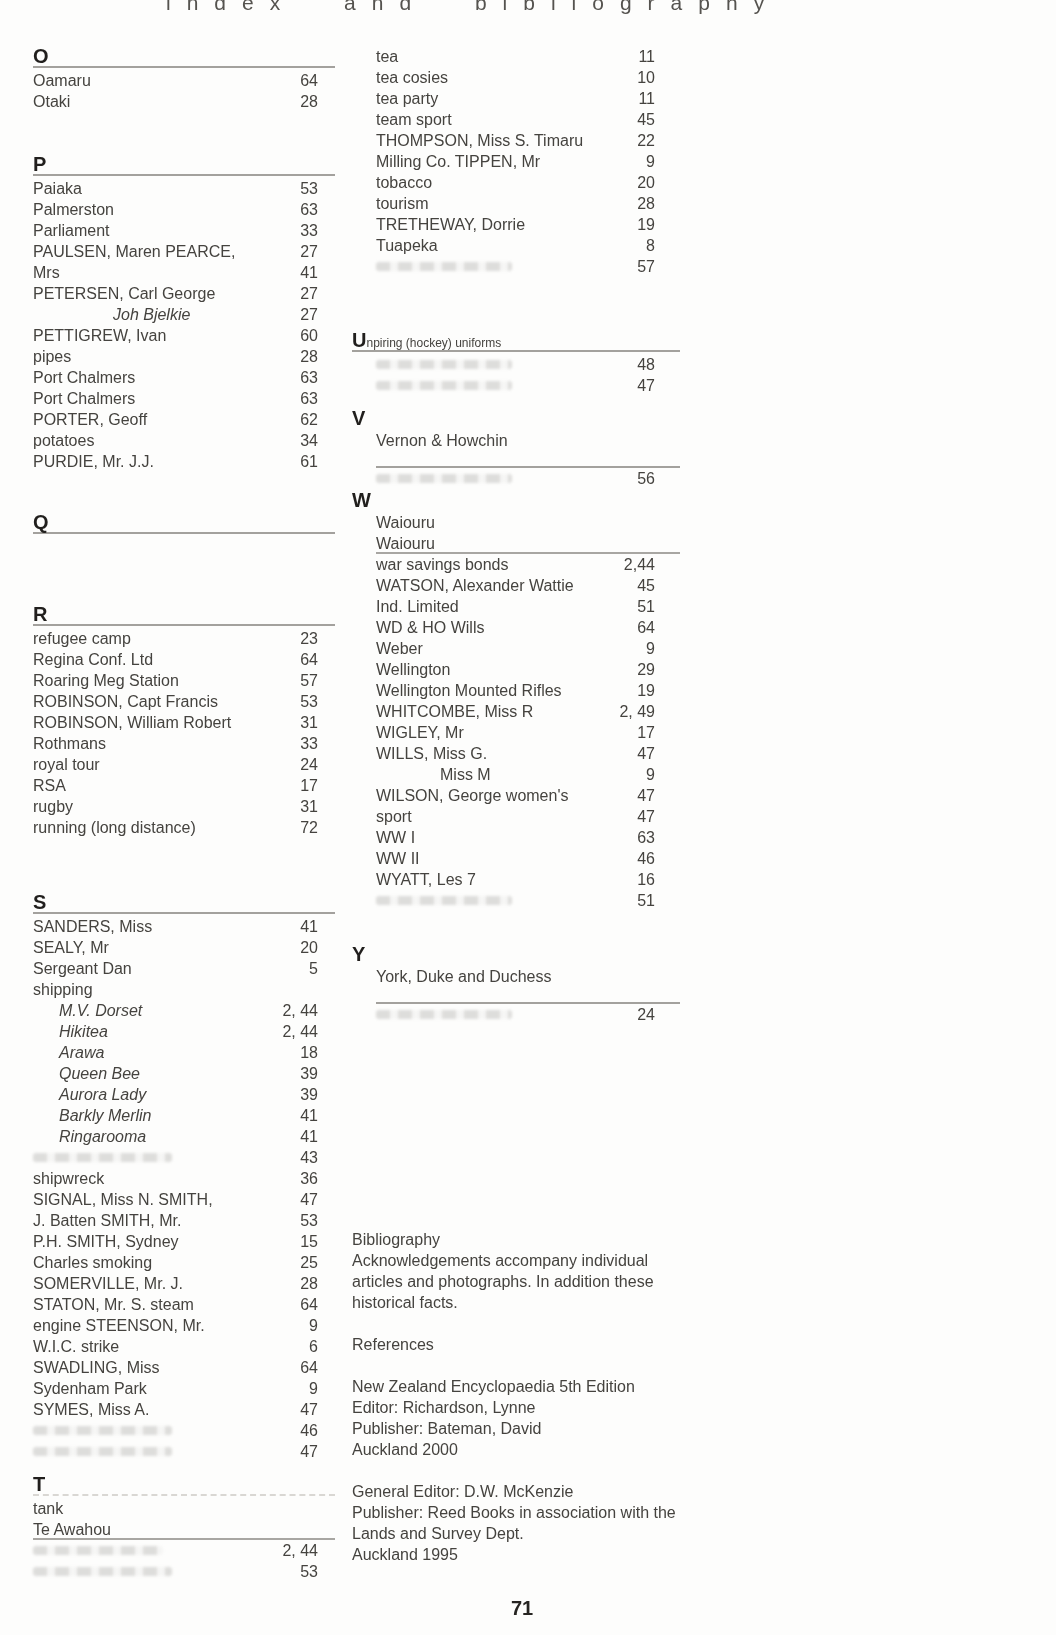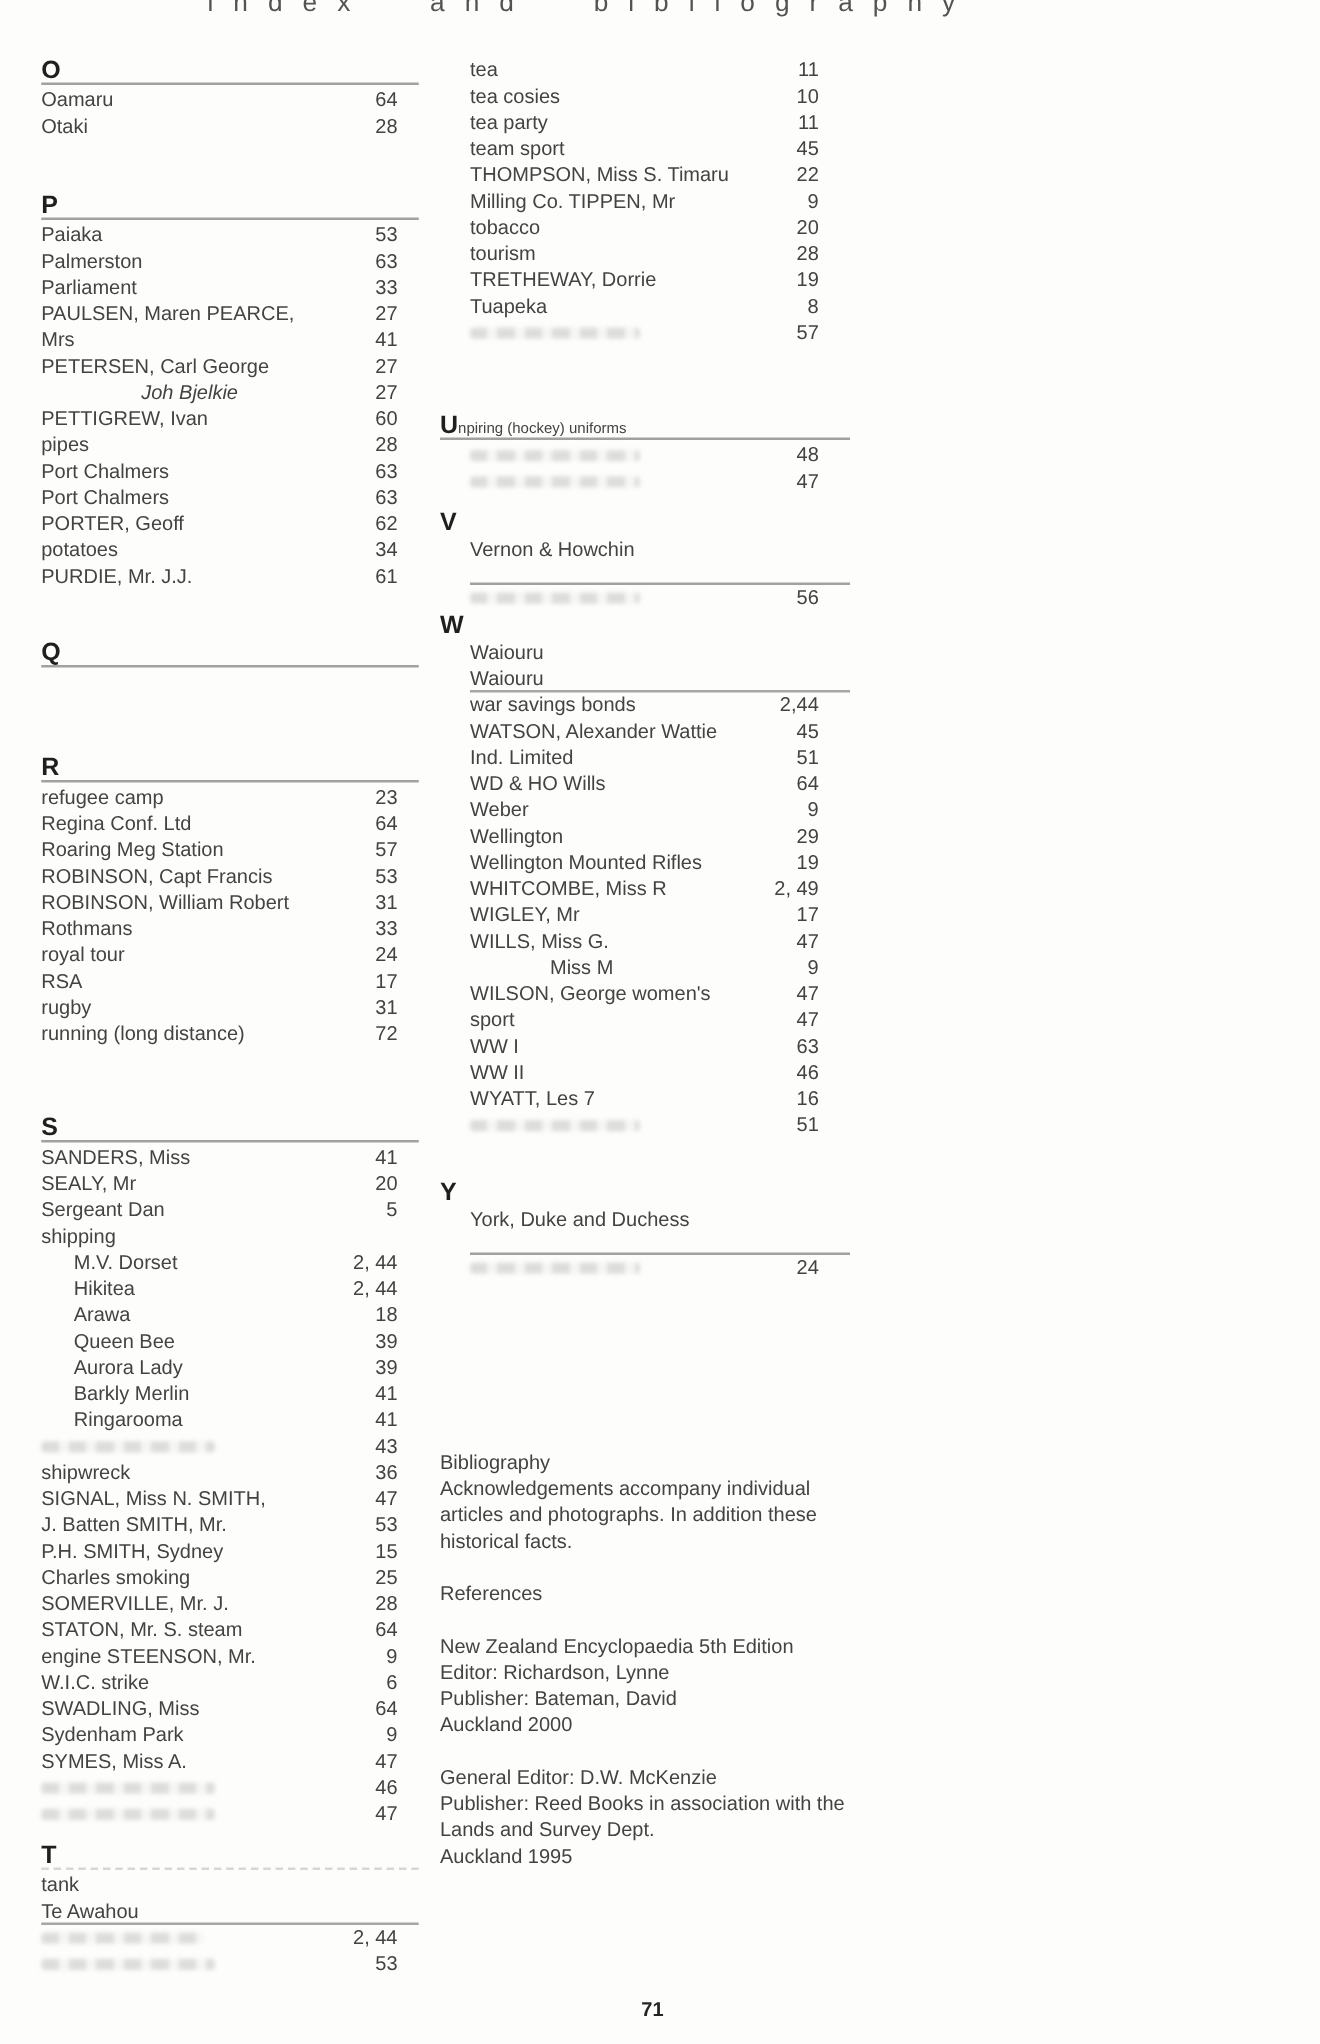--- a/index.html
+++ b/index.html
@@ -23,35 +23,35 @@
   .sec-head.ruled{border-bottom:2px solid #a3a19d; }
   .sec-head.dashed{border-bottom:2px dashed #d9d7d3;}
   .sec-head .letter{font-weight:bold; font-size:20px; line-height:20px; color:#211f1d;}
   .sec-head .suffix{font-size:12px; color:#45433f;}
   .row{display:flex; justify-content:space-between; height:21px; line-height:21px; box-sizing:border-box;}
   .row .lbl{white-space:nowrap; overflow:visible;}
   .row .pg{white-space:nowrap; text-align:right;}
   .row.indent-1 .lbl{padding-left:26px;}
   .row.indent-2 .lbl{padding-left:64px;}
   .row.indent-3 .lbl{padding-left:80px;font-style:italic;}
-  .row.italic .lbl{}
+  .row.italic .lbl{font-style:italic;}
   .row.rule_below{border-bottom:2px solid #a8a6a2;}
   .row.rule_row{height:0; margin-top:15px; border-top:2px solid #a3a19d;}
   .row.ghost .lbl{flex:1;}
   .row.ghost .lbl::before{
     content:""; display:block; width:52%; height:9px; margin-top:6px; border-radius:3px;
     background:repeating-linear-gradient(90deg, rgba(110,108,104,.22) 0 14px, rgba(110,108,104,.05) 14px 22px);
     filter:blur(1.6px);
   }
-  .bib{position:absolute; left:352px; top:1160px; width:340px;}
+  .bib{position:absolute; left:352px; top:1229px; width:340px;}
   .bib .para{margin:0 0 21px 0;}
   .bib .bib-line{height:21px; line-height:21px; white-space:nowrap;}
   .page-num{
     position:absolute; left:505px; top:1598px; width:34px; text-align:center;
-    font-weight:bold; font-size:16px; color:#262421;
+    font-weight:bold; font-size:20px; color:#262421;
   }
 </style>
 </head>
 <body>
 
 <div class="page">
 
   <div class="page-title">index and bibliography</div>
 
   <section class="sec left" style="top:46px;">

